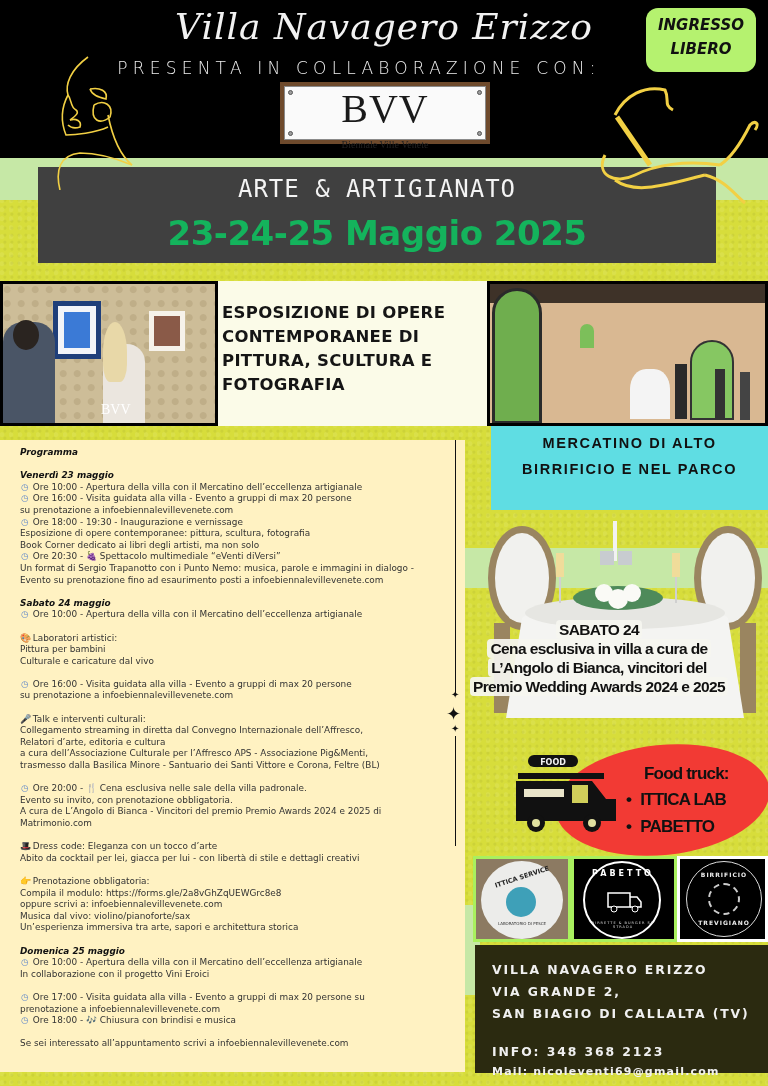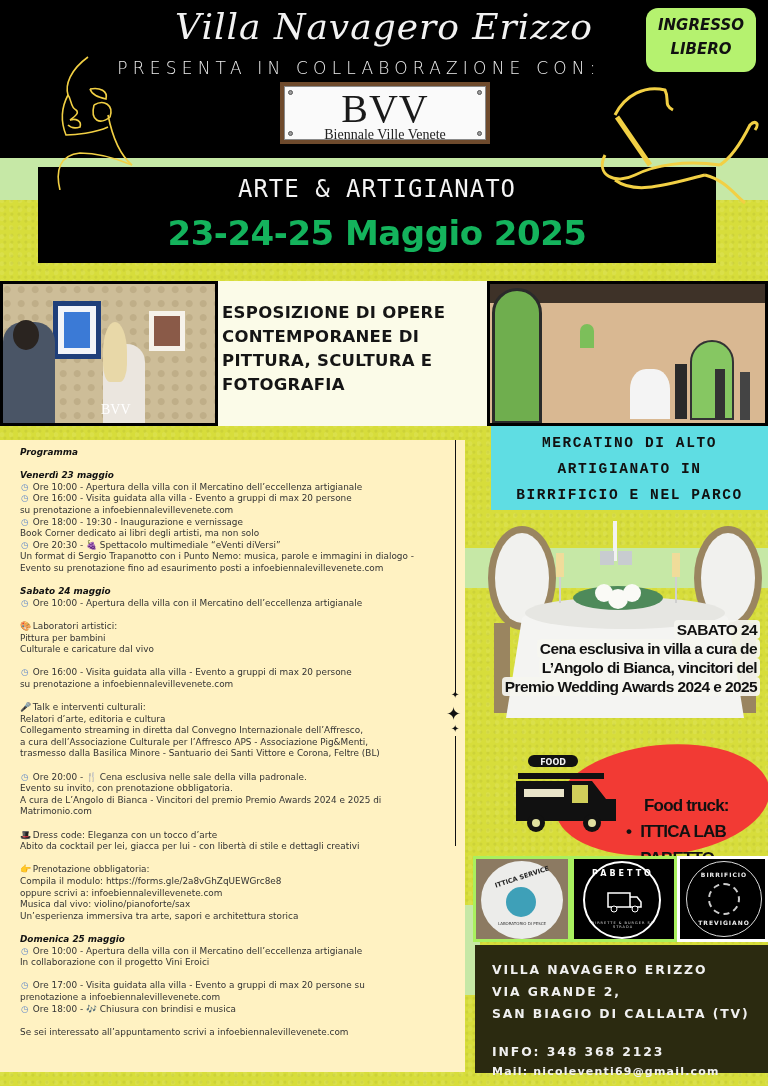--- a/index.html
+++ b/index.html
@@ -52,41 +52,42 @@
   }
   .bvv-inner {
     width: 100%; height: 100%; background: #fafafa; border: 1px solid #8a8a8a;
     text-align: center; position: relative;
   }
   .bvv-big {
     font-family: "Liberation Serif", serif; font-size: 40px; color: #1a1a1a;
     line-height: 40px; letter-spacing: 1px; padding-top: 2px;
   }
   .bvv-small {
-    font-family: "Liberation Serif", serif; font-size: 14px; color: #222;
+    font-family: "Liberation Serif", serif; font-size: 10px; color: #222;
     line-height: 12px;
+    margin-top: 10px;
   }
   .screw {
     position: absolute; width: 5px; height: 5px; border-radius: 50%;
     background: #9c9c9c; border: 1px solid #555;
   }
   .ingresso {
     position: absolute; left: 646px; top: 8px; width: 110px; height: 64px;
     background: #b5f26f; border-radius: 12px;
     text-align: center; padding-top: 5px;
   }
   .ingresso span {
     display: block; font-family: "DejaVu Sans", sans-serif; font-weight: bold;
     font-style: italic; font-size: 15px; color: #111; line-height: 24px;
   }
 
   
   .title-banner {
     position: absolute; left: 38px; top: 167px; width: 678px; height: 96px;
-    background: #000000;
+    background: #404040;
   }
   .arte {
     position: absolute; left: 0; top: 8px; width: 100%; text-align: center;
     font-family: "DejaVu Sans Mono", monospace; font-size: 24px; color: #f4f4f4;
     letter-spacing: 1px;
   }
   .dates {
     position: absolute; left: 0; top: 46px; width: 100%; text-align: center;
     font-family: "DejaVu Sans", sans-serif; font-weight: bold; font-size: 34px;
     color: #14b35c; letter-spacing: -0.5px;
@@ -142,46 +143,46 @@
   .star {
     position: absolute; color: #111; font-size: 10px; line-height: 10px;
   }
 
   
   .mercatino {
     position: absolute; left: 491px; top: 426px; width: 277px; height: 84px;
     background: #5fdde3; text-align: center; padding-top: 4px;
   }
   .mercatino p {
-    font-family: Liberation Mono, monospace; font-weight: bold; font-size: 14.5px;
+    font-family: Liberation Sans, sans-serif; font-weight: bold; font-size: 14.5px;
     color: #111; letter-spacing: 1.6px; line-height: 26px;
   }
 
   
   .dinner { position: absolute; left: 482px; top: 513px; width: 286px; height: 215px; }
   .dinner-text {
-    position: absolute; left: 468px; top: 620px; width: 292px; text-align: right;
+    position: absolute; left: 453px; top: 620px; width: 292px; text-align: center;
   }
   .dinner-text span {
     display: inline-block; background: rgba(245,245,240,0.93);
     font-family: "Liberation Sans", sans-serif; font-weight: bold; color: #111;
     font-size: 15.5px; line-height: 19px; letter-spacing: -0.6px; padding: 0 3px;
     border-radius: 4px;
   }
 
   
   .food-blob {
     position: absolute; left: 555px; top: 745px; width: 215px; height: 110px;
     background: #f23a34; border-radius: 50%; transform: rotate(-6deg);
   }
   .food-list {
     position: absolute; left: 626px; top: 762px; width: 140px;
     font-family: "Liberation Sans", sans-serif; font-weight: bold; color: #111;
   }
-  .food-list .t { font-size: 17px; letter-spacing: -0.8px; line-height: 24px; padding-left: 18px; margin-top: 32px; }
+  .food-list .t { font-size: 17px; letter-spacing: -0.8px; line-height: 24px; padding-left: 18px; }
   .food-list .li { font-size: 17px; letter-spacing: -0.8px; line-height: 27px; }
   .food-list .li::before { content: "•"; margin-right: 9px; }
   .truck { position: absolute; left: 512px; top: 753px; width: 108px; height: 82px; }
 
   
   .logos {
     position: absolute; left: 473px; top: 856px; width: 295px; height: 86px;
   }
   .logo {
     position: absolute; top: 0; height: 86px; border: 3px solid #a9f05e;
@@ -294,38 +295,39 @@
 
 <div class="program">
   <div class="h">Programma</div>
   <div class="gap"></div>
   <div id="program-days">
       <div class="h">Venerdì 23 maggio</div>
       <div><span class="ic">◷</span> <span>Ore 10:00 - Apertura della villa con il Mercatino dell’eccellenza artigianale</span></div>
       <div><span class="ic">◷</span> <span>Ore 16:00 - Visita guidata alla villa  - Evento a gruppi di max 20 persone</span></div>
       <div><span>su prenotazione a infoebiennalevillevenete.com</span></div>
       <div><span class="ic">◷</span> <span>Ore 18:00 - 19:30 - Inaugurazione e vernissage</span></div>
+      <div><span>Esposizione di opere contemporanee: pittura, scultura, fotografia</span></div>
       <div><span>Book Corner dedicato ai libri degli artisti, ma non solo</span></div>
       <div><span class="ic">◷</span> <span>Ore 20:30 - 🍇 Spettacolo multimediale “eVenti diVersi”</span></div>
       <div><span>Un format di Sergio Trapanotto con i Punto Nemo: musica, parole e immagini in dialogo -</span></div>
       <div><span>Evento su prenotazione fino ad esaurimento posti  a infoebiennalevillevenete.com</span></div>
       <div class="gap"></div>
       <div class="h">Sabato 24 maggio</div>
       <div><span class="ic">◷</span> <span>Ore 10:00 - Apertura della villa con il Mercatino dell’eccellenza artigianale</span></div>
       <div class="gap"></div>
       <div><span class="ic">🎨</span> <span>Laboratori artistici:</span></div>
       <div><span>Pittura per bambini</span></div>
       <div><span>Culturale e caricature dal vivo</span></div>
       <div class="gap"></div>
       <div><span class="ic">◷</span> <span>Ore 16:00 - Visita guidata alla villa  - Evento a gruppi di max 20 persone</span></div>
       <div><span>su prenotazione a infoebiennalevillevenete.com</span></div>
       <div class="gap"></div>
       <div><span class="ic">🎤</span> <span>Talk e interventi culturali:</span></div>
+      <div><span>Collegamento streaming in diretta dal Convegno Internazionale dell’Affresco,</span></div>
       <div><span>Relatori d’arte, editoria e cultura</span></div>
-      <div><span>Collegamento streaming in diretta dal Convegno Internazionale dell’Affresco,</span></div>
       <div><span>a cura dell’Associazione Culturale per l’Affresco APS - Associazione Pig&amp;Menti,</span></div>
       <div><span>trasmesso dalla Basilica Minore - Santuario dei Santi Vittore e Corona, Feltre (BL)</span></div>
       <div class="gap"></div>
       <div><span class="ic">◷</span> <span>Ore 20:00 - 🍴 Cena esclusiva nelle sale della villa padronale.</span></div>
       <div><span>Evento su invito, con prenotazione obbligatoria.</span></div>
       <div><span>A cura de L’Angolo di Bianca - Vincitori del premio Premio Awards 2024 e 2025 di</span></div>
       <div><span>Matrimonio.com</span></div>
       <div class="gap"></div>
       <div><span class="ic">🎩</span> <span>Dress code: Eleganza con un tocco d’arte</span></div>
       <div><span>Abito da cocktail per lei, giacca per lui - con libertà di stile e dettagli creativi</span></div>
@@ -349,21 +351,20 @@
 </div>
 
 <div class="ornament-line" style="top:440px;height:255px"></div>
 <div class="star" style="left:451px;top:690px">✦</div>
 <div class="star" style="left:446px;top:705px;font-size:18px;line-height:18px">✦</div>
 <div class="star" style="left:451px;top:724px">✦</div>
 <div class="ornament-line" style="top:736px;height:110px"></div>
 
 <div class="mercatino">
   <p>MERCATINO DI ALTO</p>
-  <p>ARTIGIANATO IN</p>
   <p>BIRRIFICIO E NEL PARCO</p>
 </div>
 
 <svg class="dinner" viewBox="0 0 286 215">
   <ellipse cx="40" cy="65" rx="34" ry="52" fill="#9a8560"></ellipse>
   <ellipse cx="40" cy="65" rx="27" ry="45" fill="#f1f1ee"></ellipse>
   <ellipse cx="246" cy="65" rx="34" ry="52" fill="#9a8560"></ellipse>
   <ellipse cx="246" cy="65" rx="27" ry="45" fill="#f1f1ee"></ellipse>
   <rect x="12" y="110" width="16" height="90" fill="#9a8560"></rect>
   <rect x="258" y="110" width="16" height="90" fill="#9a8560"></rect>

